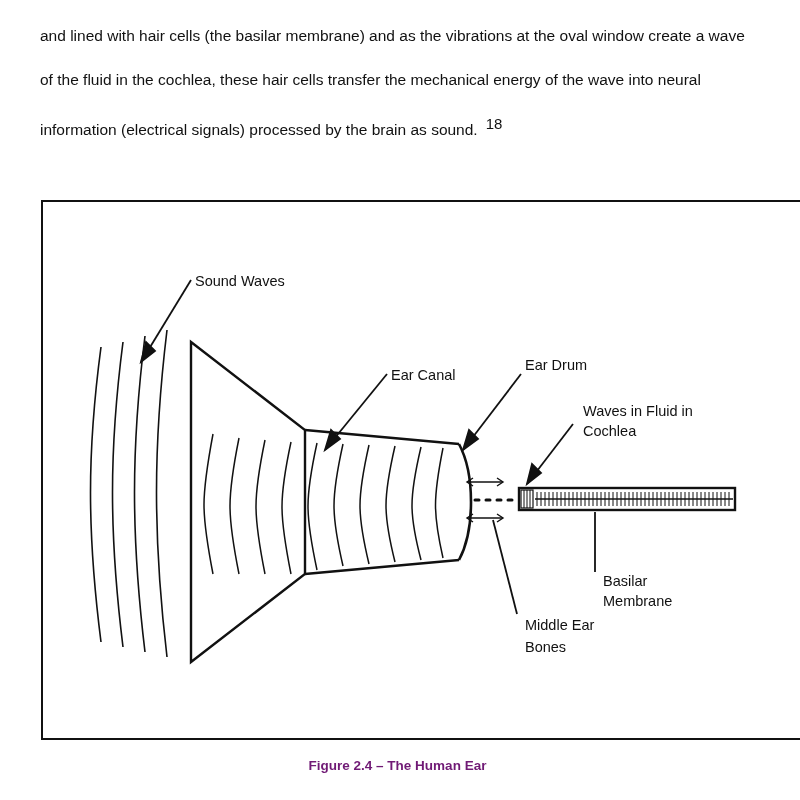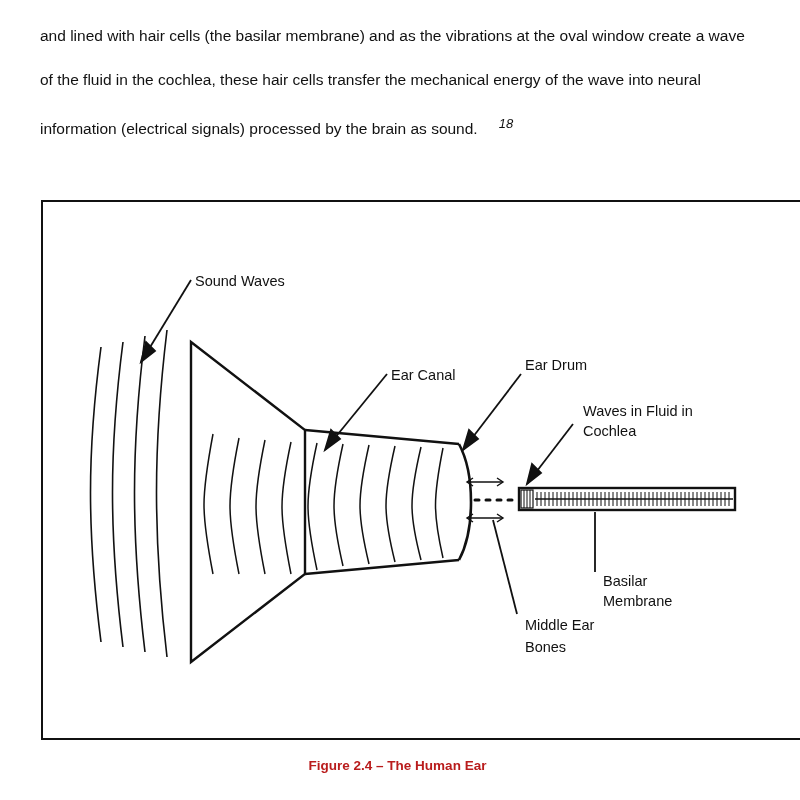--- a/index.html
+++ b/index.html
@@ -27,44 +27,43 @@
     top: 14px;
     width: 712px;
     font-size: 15.5px;
     line-height: 44px;
     color: #111;
   }
   .body-text p {
     margin: 0;
   }
   .footnote-ref {
-    font-size: 13px;
+    font-size: 15px;
     vertical-align: super;
-    margin-left: 21px;
-    font-style: italic;
+    margin-left: 8px;
   }
   .figure-box {
     position: absolute;
     left: 41px;
     top: 200px;
     width: 800px;
     height: 540px;
     border: 2px solid #111;
     box-sizing: border-box;
     background: #fff;
   }
   .figure-caption {
     position: absolute;
     left: 41px;
     top: 758px;
     width: 713px;
     text-align: center;
     font-size: 13.5px;
     font-weight: bold;
-    color: #b91c1c;
+    color: #701a75;
   }
   svg.diagram {
     position: absolute;
     left: 0;
     top: 0;
     width: 713px;
     height: 540px;
   }
   .lbl {
     font-family: "Liberation Sans", sans-serif;

